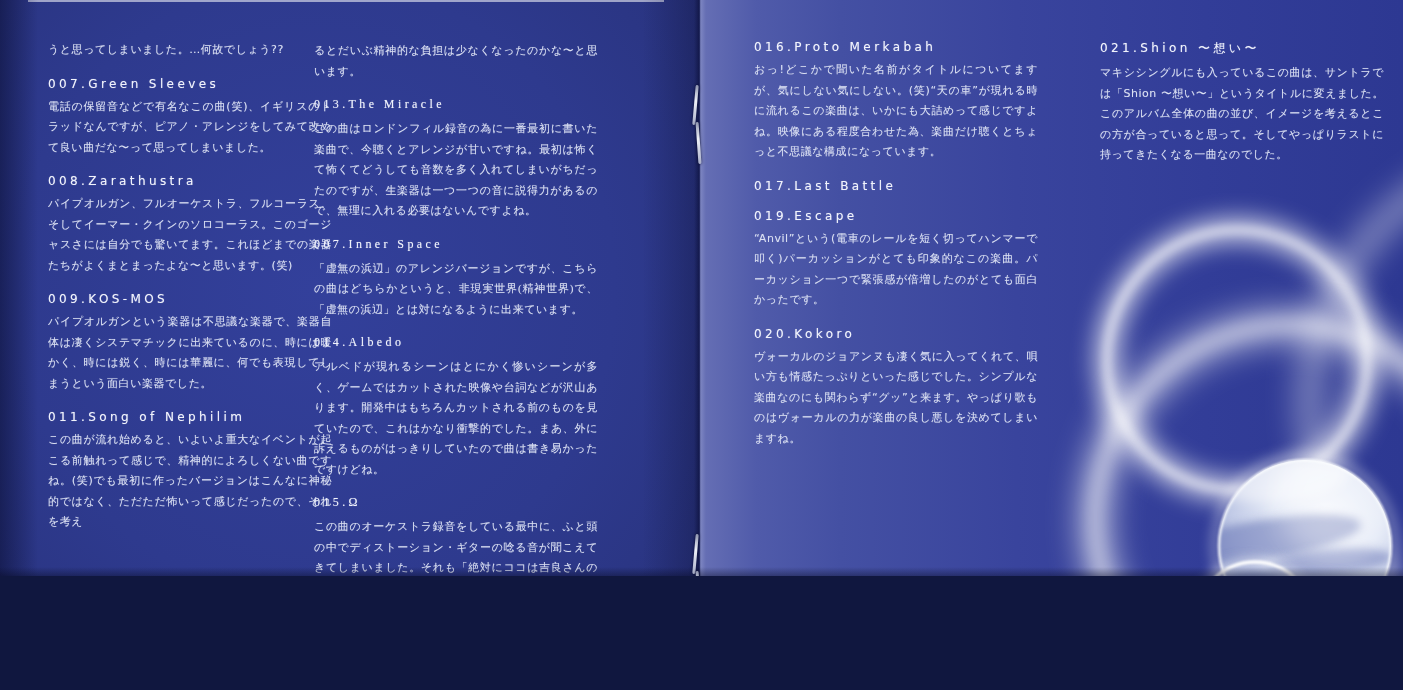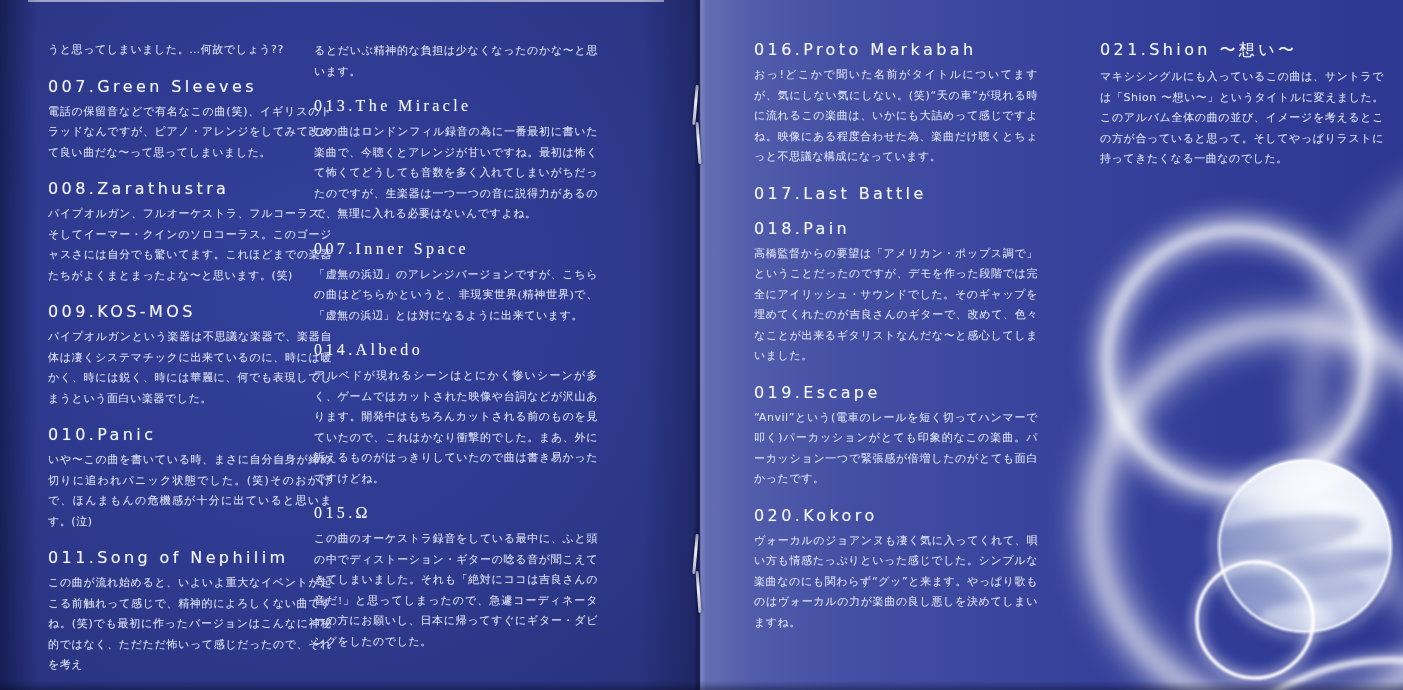--- a/index.html
+++ b/index.html
@@ -1,17 +1,17 @@
 <!DOCTYPE html>
 <html><head>
 <meta charset="utf-8">
 <style>
   html,body { margin:0; padding:0; background:#10173f; }
   .scan {
-    position:relative; width:1403px; height:690px; overflow:hidden;
+    position:relative; width:1403px; height:576px; overflow:hidden;
     font-family:"DejaVu Sans", sans-serif;
   }
   .page { position:absolute; top:0; height:690px; }
   .page-left {
     left:0; width:700px;
     background: radial-gradient(ellipse at 45% 42%, #33409b 0%, #2e3a8e 55%, #28327c 95%);
   }
   .page-right {
     left:700px; width:703px;
     background: linear-gradient(90deg,#6770b5 0%, #505baa 8%, #4450a3 20%, #39449d 45%, #323d98 72%, #2d3892 100%);
@@ -46,21 +46,21 @@
   .col-r2 { left:400px; } 
   .lead, .track-body {
     margin:0; font-size:11px; line-height:20.5px; letter-spacing:.55px;
     color:#dbe0f2; text-align:justify; word-break:break-all;
     text-shadow:0 0 1px rgba(220,228,255,.35);
   }
   .lead { margin-bottom:10px; }
   .track { margin-top:16px; }
   .track.first { margin-top:0; }
   .track-title {
-    margin:0 0 6px 0; font-size:16px; font-weight:400; letter-spacing:3.4px;
+    margin:0 0 6px 0; font-size:12px; font-weight:400; letter-spacing:3.4px;
     color:#f1f3fc; white-space:nowrap; text-shadow:0 0 1px rgba(235,240,255,.5);
   }
   .art { position:absolute; left:0; top:0; z-index:1; }
 </style>
 </head>
 <body>
 
 <div class="scan">
 
   <div class="page page-left">
@@ -73,24 +73,20 @@
         <h2 class="track-title">007.Green Sleeves</h2>
         <p class="track-body">電話の保留音などで有名なこの曲(笑)、イギリスのトラッドなんですが、ピアノ・アレンジをしてみて改めて良い曲だな〜って思ってしまいました。</p>
       </section>
       <section class="track">
         <h2 class="track-title">008.Zarathustra</h2>
         <p class="track-body">パイプオルガン、フルオーケストラ、フルコーラス、そしてイーマー・クインのソロコーラス。このゴージャスさには自分でも驚いてます。これほどまでの楽器たちがよくまとまったよな〜と思います。(笑)</p>
       </section>
       <section class="track">
         <h2 class="track-title">009.KOS-MOS</h2>
         <p class="track-body">パイプオルガンという楽器は不思議な楽器で、楽器自体は凄くシステマチックに出来ているのに、時には暖かく、時には鋭く、時には華麗に、何でも表現してしまうという面白い楽器でした。</p>
-      </section>
-      <section class="track">
-        <h2 class="track-title">010.Panic</h2>
-        <p class="track-body">いや〜この曲を書いている時、まさに自分自身が締め切りに追われパニック状態でした。(笑)そのおかげで、ほんまもんの危機感が十分に出ていると思います。(泣)</p>
       </section>
       <section class="track">
         <h2 class="track-title">011.Song of Nephilim</h2>
         <p class="track-body">この曲が流れ始めると、いよいよ重大なイベントが起こる前触れって感じで、精神的によろしくない曲ですね。(笑)でも最初に作ったバージョンはこんなに神秘的ではなく、ただただ怖いって感じだったので、それを考え</p>
       </section>
     </div>
 
     <div class="col col2">
       <p class="lead">るとだいぶ精神的な負担は少なくなったのかな〜と思います。</p>
       <section class="track">
@@ -189,24 +185,20 @@
 
     <div class="col col-r1">
       <section class="track first">
         <h2 class="track-title">016.Proto Merkabah</h2>
         <p class="track-body">おっ!どこかで聞いた名前がタイトルについてますが、気にしない気にしない。(笑)“天の車”が現れる時に流れるこの楽曲は、いかにも大詰めって感じですよね。映像にある程度合わせた為、楽曲だけ聴くとちょっと不思議な構成になっています。</p>
       </section>
       <section class="track">
         <h2 class="track-title">017.Last Battle</h2>
       </section>
       <section class="track">
-        <h2 class="track-title">018.Pain</h2>
-        <p class="track-body">高橋監督からの要望は「アメリカン・ポップス調で」ということだったのですが、デモを作った段階では完全にアイリッシュ・サウンドでした。そのギャップを埋めてくれたのが吉良さんのギターで、改めて、色々なことが出来るギタリストなんだな〜と感心してしまいました。</p>
-      </section>
-      <section class="track">
         <h2 class="track-title">019.Escape</h2>
         <p class="track-body">“Anvil”という(電車のレールを短く切ってハンマーで叩く)パーカッションがとても印象的なこの楽曲。パーカッション一つで緊張感が倍増したのがとても面白かったです。</p>
       </section>
       <section class="track">
         <h2 class="track-title">020.Kokoro</h2>
         <p class="track-body">ヴォーカルのジョアンヌも凄く気に入ってくれて、唄い方も情感たっぷりといった感じでした。シンプルな楽曲なのにも関わらず“グッ”と来ます。やっぱり歌ものはヴォーカルの力が楽曲の良し悪しを決めてしまいますね。</p>
       </section>
     </div>
 
     <div class="col col-r2">

